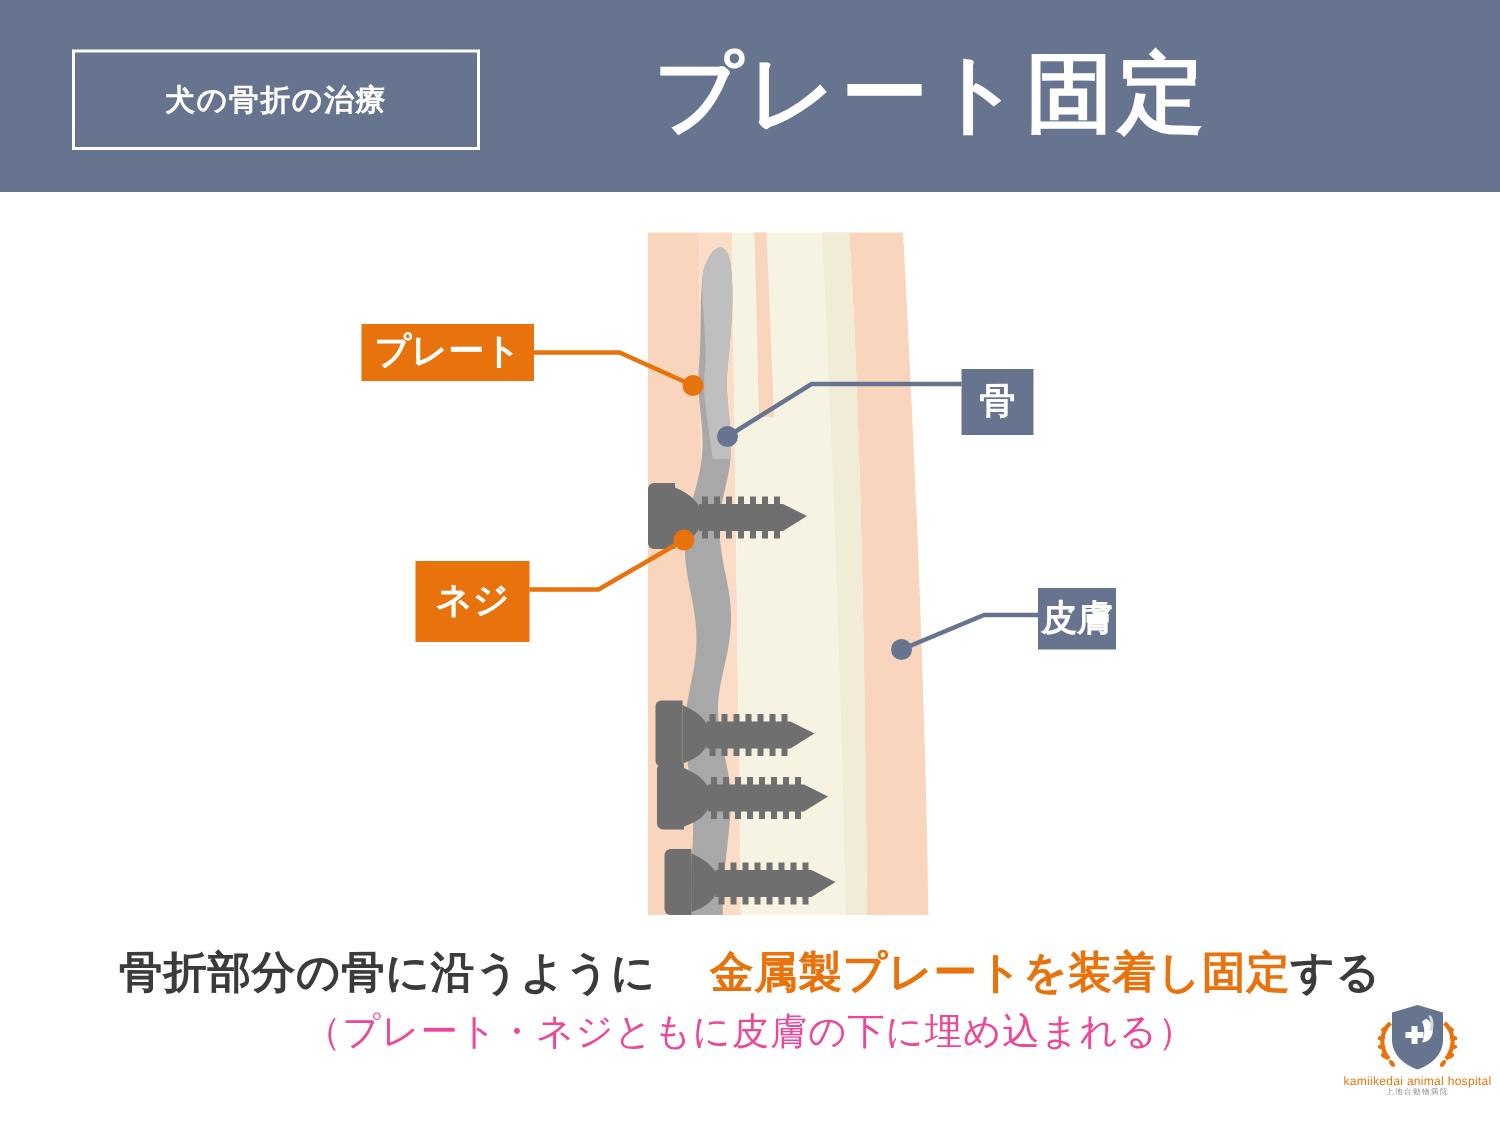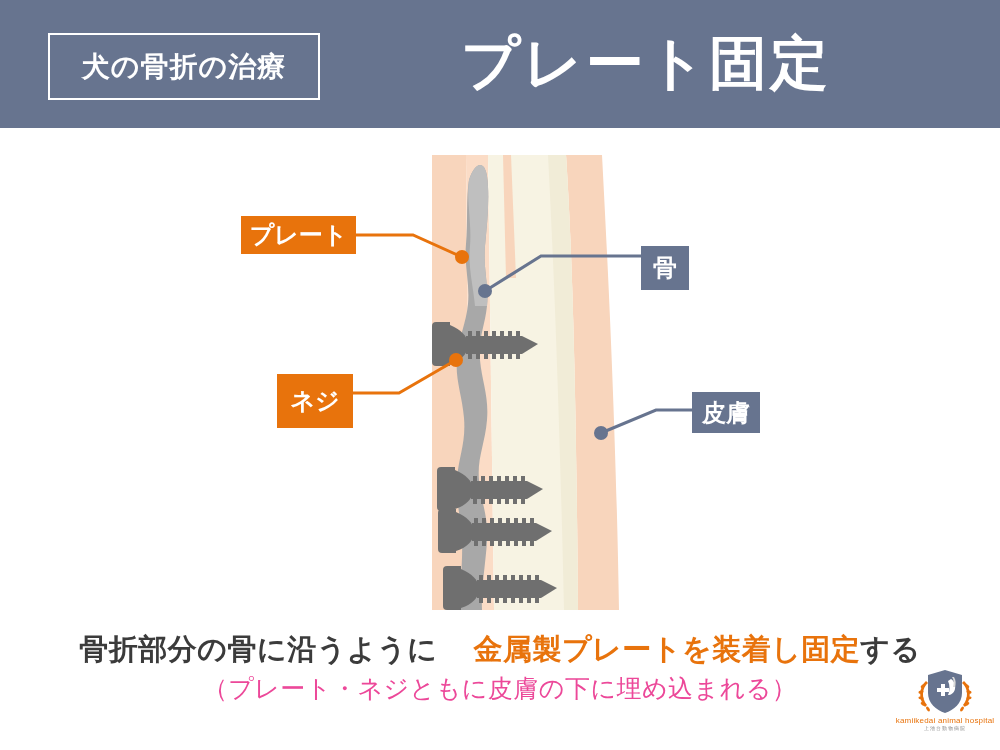--- a/index.html
+++ b/index.html
@@ -33,28 +33,28 @@
     width: 272px;
     height: 67px;
     border: 2px solid #ffffff;
     box-sizing: border-box;
     display: flex;
     align-items: center;
     justify-content: center;
   }
   .header-tag span {
     color: #ffffff;
-    font-size: 28px;
+    font-size: 20px;
     font-weight: bold;
     letter-spacing: 1px;
     line-height: 1;
   }
   .header-title {
     position: absolute;
-    left: 461px;
+    left: 436px;
     top: 22px;
     color: #ffffff;
     font-size: 58px;
     font-weight: bold;
     letter-spacing: 3px;
     line-height: 1.4;
     white-space: nowrap;
   }
 
   
@@ -94,21 +94,21 @@
     width: 76px;  height: 54px;
     font-size: 24px;
   }
   .label-bone {
     left: 641px;  top: 246px;
     width: 48px;  height: 44px;
     font-size: 24px;
   }
   .label-skin {
     left: 692px;  top: 392px;
-    width: 68px;  height: 41px;
+    width: 52px;  height: 41px;
     font-size: 24px;
   }
 
   
   .caption {
     position: absolute;
     left: 0;
     top: 630px;
     width: 1000px;
     text-align: center;

